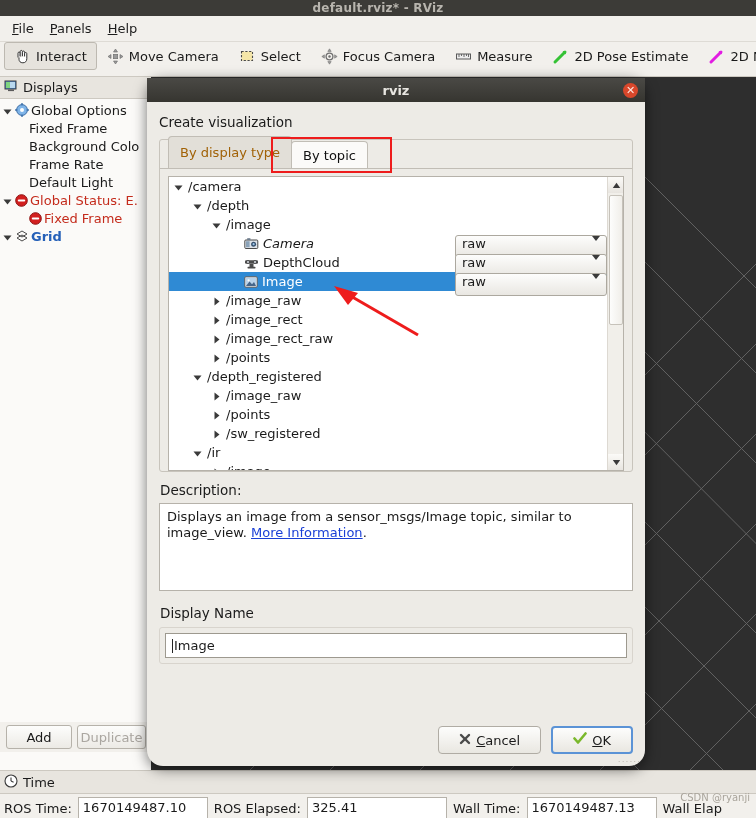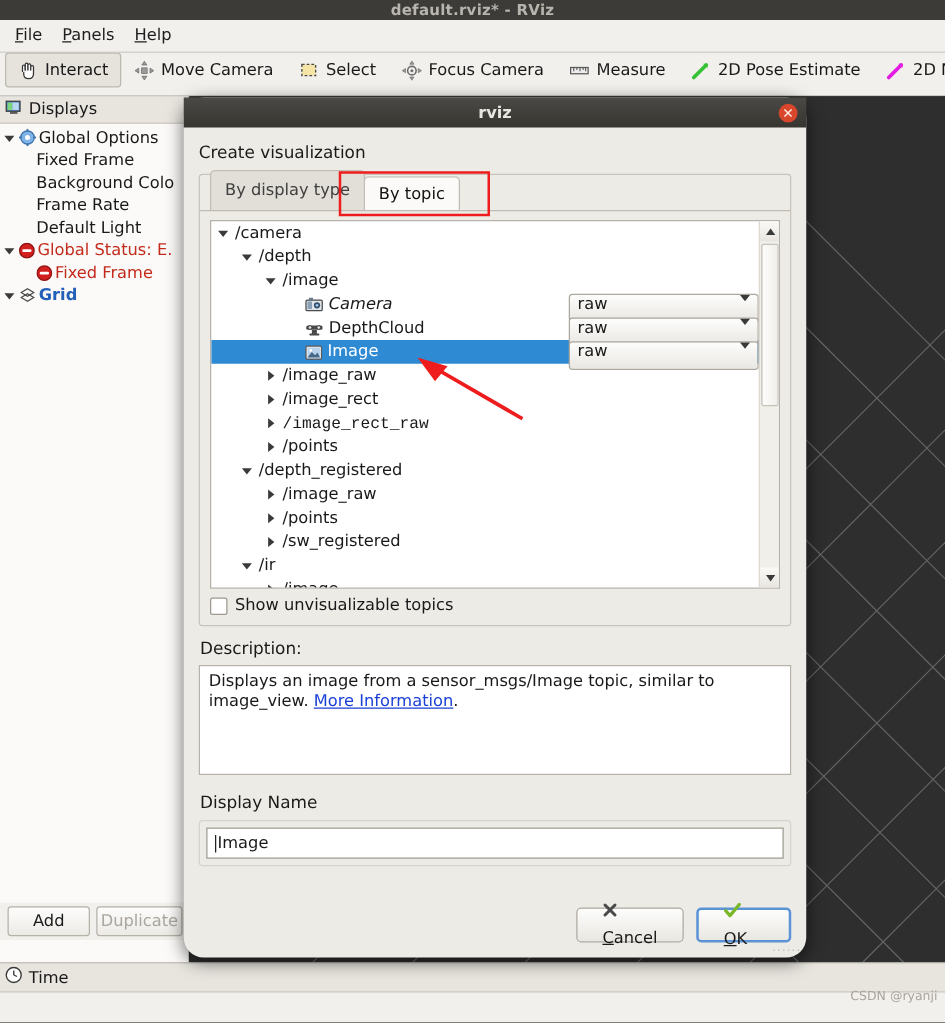--- a/index.html
+++ b/index.html
@@ -166,21 +166,21 @@
     padding-left: 8px;
     border-bottom: 1px solid #c1bdb5;
   }
   .tab {
     height: 32px; padding: 0 11px;
     display: flex; align-items: center;
     font-size: 13px;
     border: 1px solid #c1bdb5; border-bottom: none;
     border-radius: 4px 4px 0 0;
     background: #e2dfd8;
-    color: #404040;
+    color: #a16207;
     margin-right: -1px;
   }
   .tab.sel {
     background: #fbfaf8;
     height: 27px;
     color: #111;
     position: relative; z-index: 3;
   }
   .tab-highlight {
     position: absolute;
@@ -274,24 +274,24 @@
     display: inline-block; width: 1px; height: 14px; background: #222;
     margin-right: 1px;
   }
 
   .dlg-footer {
     position: absolute; right: 12px; bottom: 12px;
     display: flex; gap: 10px;
   }
   .dbtn {
     height: 28px; min-width: 76px; padding: 0 20px;
-    display: flex; align-items: flex-start; justify-content: center; gap: 5px;
+    display: flex; align-items: center; justify-content: center; gap: 5px;
     background: linear-gradient(#fdfdfc,#e9e7e1);
     border: 1px solid #b0aca4; border-radius: 4px;
-    font-size: 13px; color: #1a1a1a; flex-direction: column;
+    font-size: 13px; color: #1a1a1a;
   }
   .dbtn.ok { border: 2px solid #5b93d6; }
   .dbtn u { text-decoration: underline; }
 
   .grip {
     position: absolute; right: 4px; bottom: 2px;
     font-size: 9px; color: #bdb9b1; letter-spacing: 1px;
   }
 
   
@@ -526,20 +526,29 @@
     <div class="time-header">
       <span>
         <svg width="14" height="14" viewBox="0 0 14 14">
           <circle cx="7" cy="7" r="6" fill="#ffffff" stroke="#3a3a3a" stroke-width="1.1"></circle>
           <line x1="7" y1="7" x2="7" y2="3.4" stroke="#3a3a3a" stroke-width="1.1"></line>
           <line x1="7" y1="7" x2="9.6" y2="8.2" stroke="#3a3a3a" stroke-width="1.1"></line>
         </svg>
       </span>
       <span>Time</span>
     </div>
+    <div class="time-row">
+      <span class="time-label">ROS Time:</span>
+      <div class="time-field tf-w1">1670149487.10</div>
+      <span class="time-label">ROS Elapsed:</span>
+      <div class="time-field tf-w2">325.41</div>
+      <span class="time-label">Wall Time:</span>
+      <div class="time-field tf-w3">1670149487.13</div>
+      <span class="time-label">Wall Elap</span>
+    </div>
   </div>
 
   <div class="dialog">
     <div class="dlg-title">
       <span>rviz</span>
       <div class="dlg-close">✕</div>
     </div>
 
     <div class="dlg-body">
       <div class="section-title">Create visualization</div>
@@ -650,21 +659,21 @@
                       <polygon points="3.5,1.5 8.5,5.5 3.5,9.5" fill="#3a3a3a"></polygon>
                     </svg></span>
                   <span style="margin-left: 4px;">/image_rect</span>
                 </span>
               </div>
               <div class="trow">
                 <span class="tw" style="padding-left: 42px;">
                   <span class="arrow-open"><svg width="11" height="11" viewBox="0 0 11 11">
                       <polygon points="3.5,1.5 8.5,5.5 3.5,9.5" fill="#3a3a3a"></polygon>
                     </svg></span>
-                  <span style="margin-left: 4px; font-family: Liberation Mono, monospace;">/image_rect_raw</span>
+                  <span style="margin-left: 4px;">/image_rect_raw</span>
                 </span>
               </div>
               <div class="trow">
                 <span class="tw" style="padding-left: 42px;">
                   <span class="arrow-open"><svg width="11" height="11" viewBox="0 0 11 11">
                       <polygon points="3.5,1.5 8.5,5.5 3.5,9.5" fill="#3a3a3a"></polygon>
                     </svg></span>
                   <span style="margin-left: 4px;">/points</span>
                 </span>
               </div>
@@ -725,24 +734,20 @@
             </div>
             <div class="vs-thumb"></div>
             <div class="vs-btn bot">
               <svg width="9" height="7" viewBox="0 0 9 7">
                   <polygon points="4.5,6.2 0.8,1 8.2,1" fill="#3a3a3a"></polygon>
                 </svg>
             </div>
           </div>
         </div>
 
-        <div class="checkrow">
-          <span class="checkbox"></span>
-          <span>Show unvisualizable topics</span>
-        </div>
       </div>
 
       <div class="desc-label">Description:</div>
       <div class="desc-box">
         <span>Displays an image from a sensor_msgs/Image topic, similar to image_view. </span><a class="link" href="#">More Information</a><span>.</span>
       </div>
 
       <div class="dn-label">Display Name</div>
       <div class="dn-wrap">
         <div class="dn-input">

